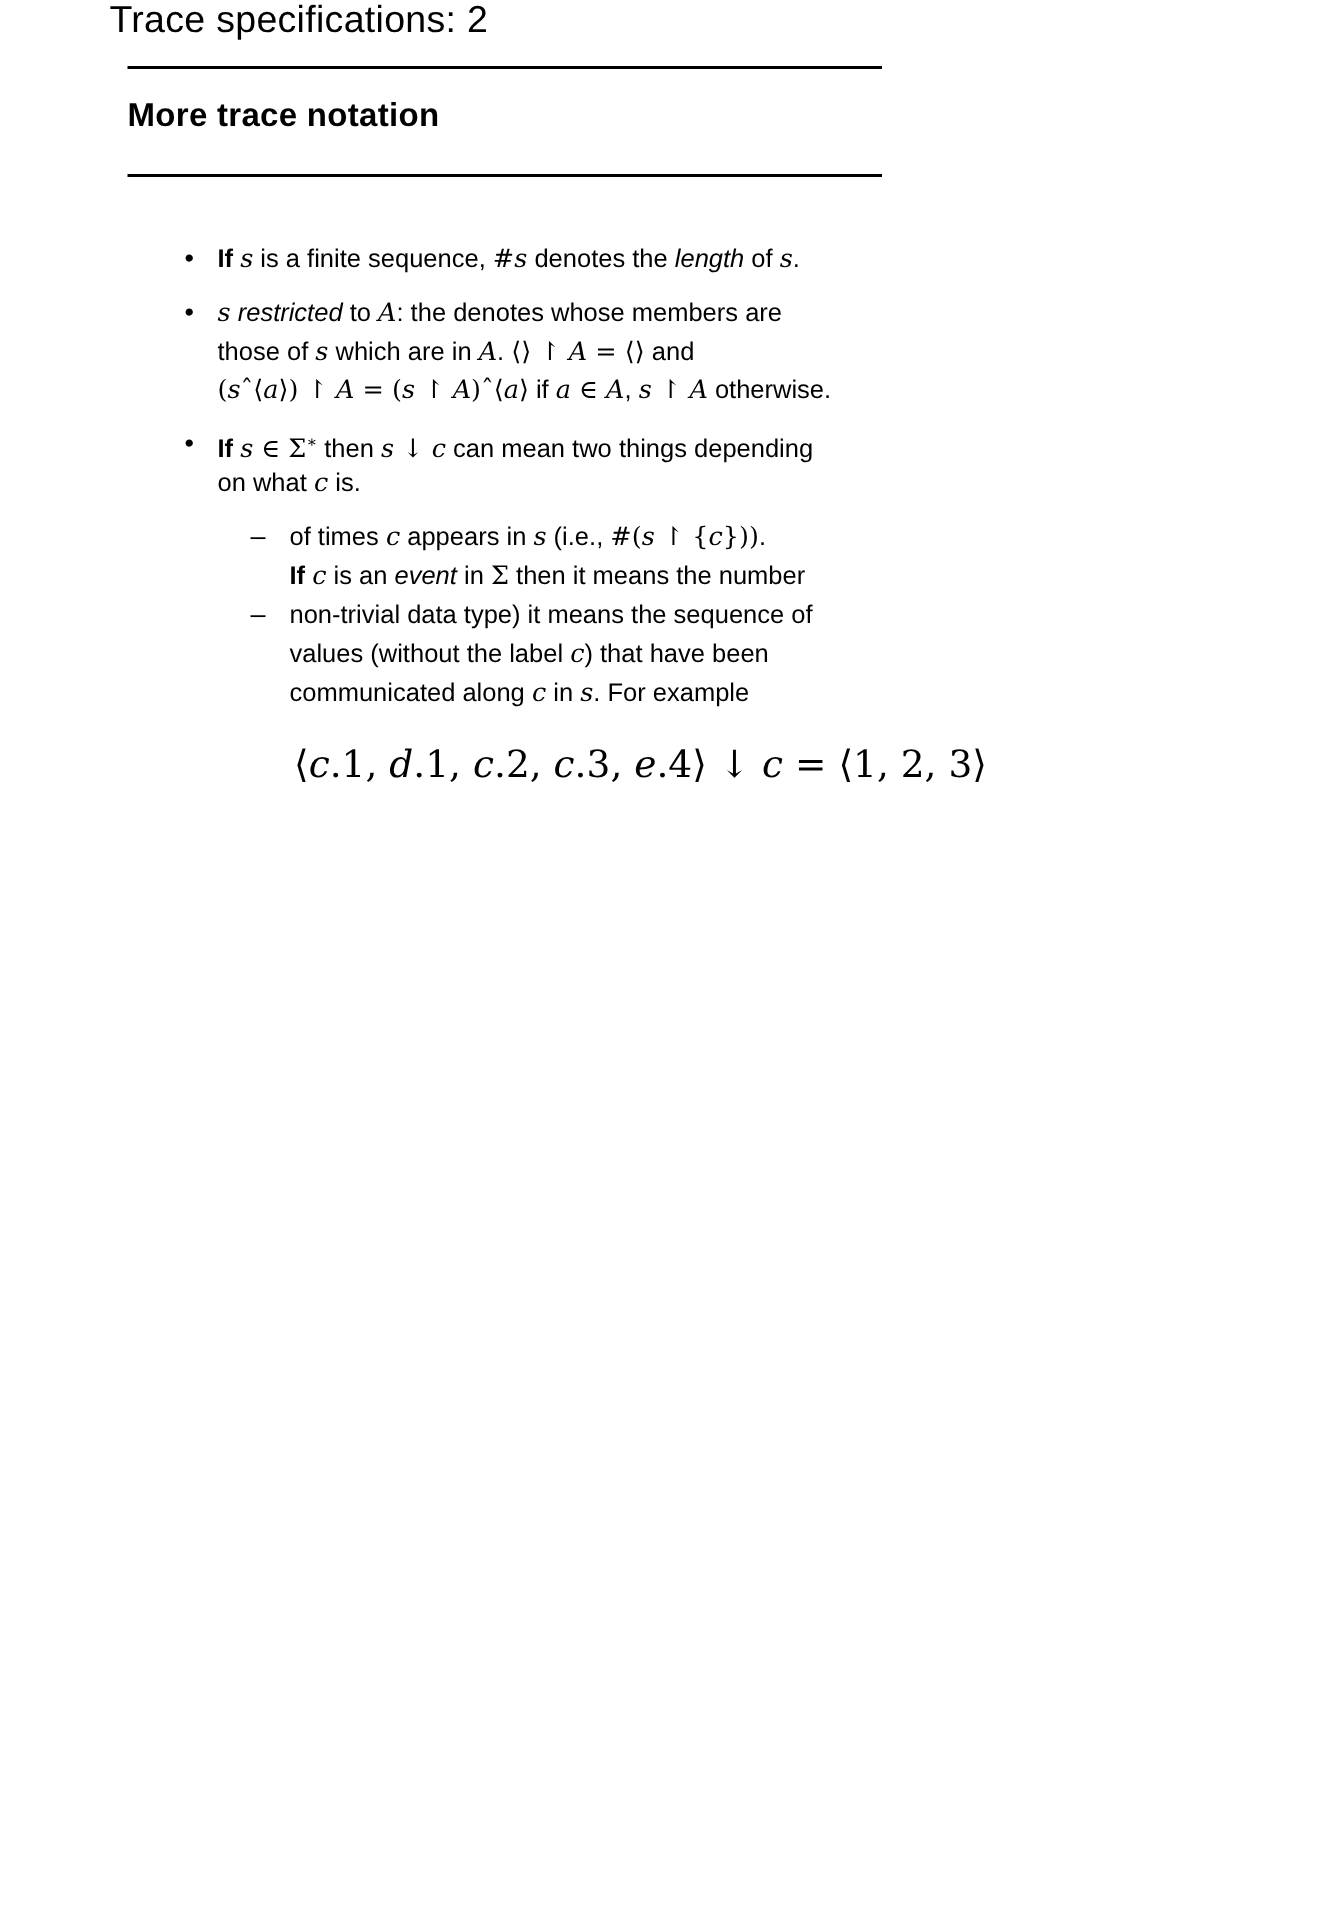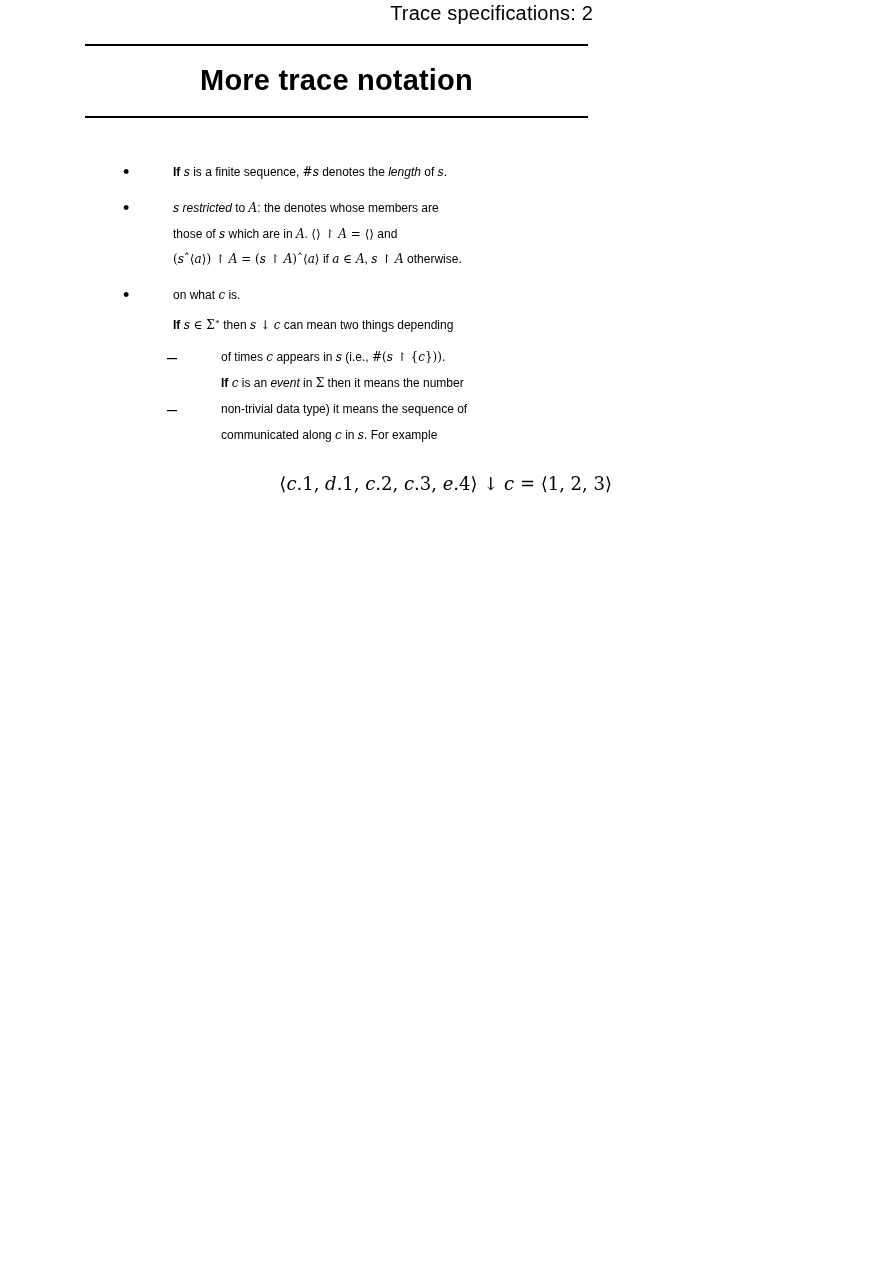--- a/index.html
+++ b/index.html
@@ -12,43 +12,43 @@
     width: 888px;
     height: 1270px;
     background: #ffffff;
     color: #000000;
     font-family: "Liberation Sans", "DejaVu Sans", sans-serif;
     overflow: hidden;
   }
   .running-header {
     position: absolute;
     top: 0;
-    left: 85px;
+    left: 73px;
     width: 508px;
-    text-align: right;
-    font-size: 20px;
+    text-align: left;
+    font-size: 25px;
     line-height: 26px;
     letter-spacing: 0.2px;
   }
   .rule {
     position: absolute;
     left: 85px;
     width: 503px;
     height: 2px;
     background: #000000;
   }
   .rule-top { top: 44px; }
   .rule-bottom { top: 116px; }
   .slide-title {
     position: absolute;
     top: 64px;
     left: 85px;
     width: 503px;
-    text-align: center;
-    font-size: 29px;
+    text-align: left;
+    font-size: 22px;
     font-weight: 700;
     letter-spacing: 0.2px;
   }
   .body-block {
     position: absolute;
     left: 0;
     top: 160px;
     width: 888px;
   }
   .item {
@@ -61,30 +61,29 @@
     flex: none;
     line-height: 25.8px;
     font-size: 18px;
   }
   .item.lvl1 .marker { width: 22px; }
   .item.lvl2 .marker { width: 26px; }
   .line {
     white-space: pre;
     height: 25.8px;
     line-height: 25.8px;
-    font-size: 12px;
-    margin-left: 28px;
+    font-size: 17px;
   }
   .formula {
     margin-top: 22px;
     margin-left: 196px;
     width: 416px;
-    text-align: right;
+    text-align: left;
     white-space: pre;
-    font-size: 18px;
+    font-size: 25px;
     line-height: 26px;
   }
   
   .sg-p { font-family: "Liberation Sans", "DejaVu Sans", sans-serif; }
   .sg-b { font-family: "Liberation Sans", "DejaVu Sans", sans-serif; font-weight: 700; }
   .sg-i { font-family: "Liberation Sans", "DejaVu Sans", sans-serif; font-style: italic; }
   .sg-m { font-family: "DejaVu Serif", "DejaVu Sans", serif; font-style: italic; }
   .sg-y { font-family: "DejaVu Serif", "DejaVu Sans", serif; }
   .sg-u {
     font-family: "DejaVu Serif", "DejaVu Sans", serif;
@@ -112,34 +111,35 @@
           <span class="marker">•</span>
           <div>
             <div class="line"><span class="sg-m">s</span><span class="sg-p"> </span><span class="sg-i">restricted</span><span class="sg-p"> to </span><span class="sg-m">A</span><span class="sg-p">: the denotes whose members are</span></div>
             <div class="line"><span class="sg-p">those of </span><span class="sg-m">s</span><span class="sg-p"> which are in </span><span class="sg-m">A</span><span class="sg-p">. </span><span class="sg-y">⟨⟩ ↾ </span><span class="sg-m">A</span><span class="sg-y"> = ⟨⟩</span><span class="sg-p"> and</span></div>
             <div class="line"><span class="sg-y">(</span><span class="sg-m">s</span><span class="sg-y">ˆ⟨</span><span class="sg-m">a</span><span class="sg-y">⟩) ↾ </span><span class="sg-m">A</span><span class="sg-y"> = (</span><span class="sg-m">s</span><span class="sg-y"> ↾ </span><span class="sg-m">A</span><span class="sg-y">)ˆ⟨</span><span class="sg-m">a</span><span class="sg-y">⟩</span><span class="sg-p"> if </span><span class="sg-m">a</span><span class="sg-y"> ∈ </span><span class="sg-m">A</span><span class="sg-p">, </span><span class="sg-m">s</span><span class="sg-y"> ↾ </span><span class="sg-m">A</span><span class="sg-p"> otherwise.</span></div>
           </div>
         </div>
         <div class="item lvl1">
           <span class="marker">•</span>
           <div>
+            <div class="line"><span class="sg-b">If </span><span class="sg-m">s</span><span class="sg-y"> ∈ Σ</span><span class="sg-u">∗</span><span class="sg-p"> then </span><span class="sg-m">s</span><span class="sg-y"> ↓ </span><span class="sg-m">c</span><span class="sg-p"> can mean two things depending</span></div>
             <div class="line"><span class="sg-p">on what </span><span class="sg-m">c</span><span class="sg-p"> is.</span></div>
-            <div class="line"><span class="sg-b">If </span><span class="sg-m">s</span><span class="sg-y"> ∈ Σ</span><span class="sg-u">∗</span><span class="sg-p"> then </span><span class="sg-m">s</span><span class="sg-y"> ↓ </span><span class="sg-m">c</span><span class="sg-p"> can mean two things depending</span></div>
           </div>
         </div>
         <div class="item lvl2">
           <span class="marker">–</span>
           <div>
             <div class="line"><span class="sg-p">of times </span><span class="sg-m">c</span><span class="sg-p"> appears in </span><span class="sg-m">s</span><span class="sg-p"> (i.e., </span><span class="sg-y">#(</span><span class="sg-m">s</span><span class="sg-y"> ↾ {</span><span class="sg-m">c</span><span class="sg-y">}))</span><span class="sg-p">.</span></div>
             <div class="line"><span class="sg-b">If </span><span class="sg-m">c</span><span class="sg-p"> is an </span><span class="sg-i">event</span><span class="sg-p"> in </span><span class="sg-y">Σ</span><span class="sg-p"> then it means the number</span></div>
           </div>
         </div>
         <div class="item lvl2">
           <span class="marker">–</span>
           <div>
             <div class="line"><span class="sg-p">non-trivial data type) it means the sequence of</span></div>
+            <div class="line"><span class="sg-p">values (without the label </span><span class="sg-m">c</span><span class="sg-p">) that have been</span></div>
             <div class="line"><span class="sg-p">communicated along </span><span class="sg-m">c</span><span class="sg-p"> in </span><span class="sg-m">s</span><span class="sg-p">. For example</span></div>
           </div>
         </div>
       </div>
     <div id="formula" class="formula"><span class="sg-y">⟨</span><span class="sg-m">c</span><span class="sg-y">.1, </span><span class="sg-m">d</span><span class="sg-y">.1, </span><span class="sg-m">c</span><span class="sg-y">.2, </span><span class="sg-m">c</span><span class="sg-y">.3, </span><span class="sg-m">e</span><span class="sg-y">.4⟩ ↓ </span><span class="sg-m">c</span><span class="sg-y"> = ⟨1, 2, 3⟩</span></div>
   </div>
 </div>
 
 </body></html>

